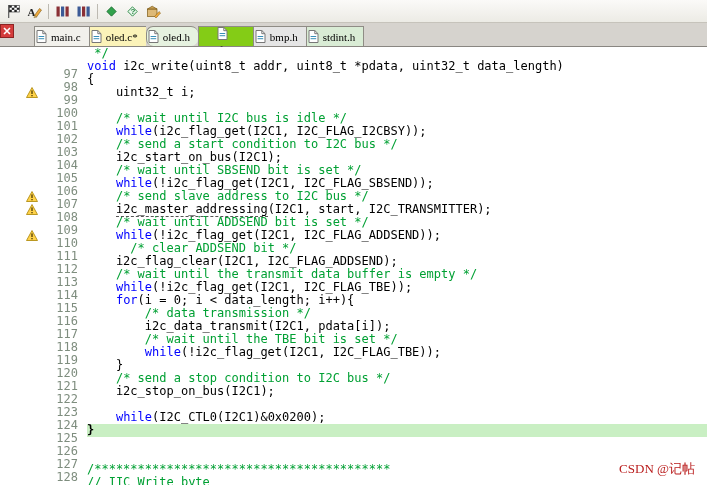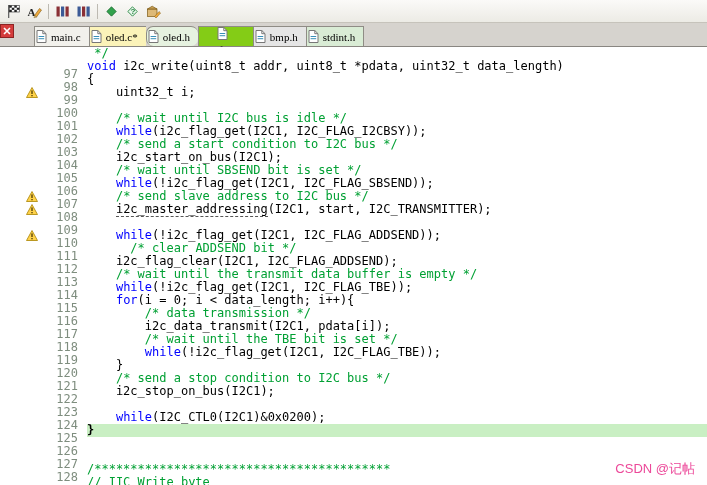--- a/index.html
+++ b/index.html
@@ -27,21 +27,21 @@
   .gut{flex:0 0 44px;display:flex;align-items:center;justify-content:flex-end;padding-right:6px;box-sizing:border-box;}
   .gut svg{display:block;}
   .num{flex:0 0 34px;text-align:right;padding-right:9px;box-sizing:content-box;color:#7e8d7e;margin-top:21px;}
   .code{flex:1;color:#000;}
   .line.hl .code{background:#c9efc3;}
   .t-c{color:#00a033;}
   .t-k{color:#0000ff;}
   .t-p{color:#000;}
   .t-u{color:#000;border-bottom:1px dashed #555;}
   .t-b{color:#000;font-weight:bold;}
-  .watermark{position:absolute;right:12px;bottom:10px;color:#ec4899;font-size:13px;font-family:Liberation Sans, sans-serif;}
+  .watermark{position:absolute;right:12px;bottom:10px;color:#b91c1c;font-size:13px;font-family:Liberation Serif, serif;}
 </style>
 </head>
 <body>
 
 <div class="window">
 
   <div class="toolbar">
     <span class="tbtn">
       <svg width="15" height="15" viewBox="0 0 15 15">
         <rect x="2" y="1" width="1.3" height="13" fill="#666"></rect>
@@ -181,21 +181,21 @@
         <div class="line"><span class="gut"><svg width="12" height="11" viewBox="0 0 12 11">
               <path d="M6 .5 L11.5 10.5 H.5 Z" fill="#ffd24a" stroke="#a98300" stroke-width=".8"></path>
               <rect x="5.35" y="3.4" width="1.3" height="3.6" fill="#4a3a00"></rect>
               <rect x="5.35" y="8" width="1.3" height="1.3" fill="#4a3a00"></rect>
             </svg></span><span class="num">108</span><span class="code"><span class="t-p">    </span><span class="t-c">/* send slave address to I2C bus */</span></span></div>
         <div class="line"><span class="gut"><svg width="12" height="11" viewBox="0 0 12 11">
               <path d="M6 .5 L11.5 10.5 H.5 Z" fill="#ffd24a" stroke="#a98300" stroke-width=".8"></path>
               <rect x="5.35" y="3.4" width="1.3" height="3.6" fill="#4a3a00"></rect>
               <rect x="5.35" y="8" width="1.3" height="1.3" fill="#4a3a00"></rect>
             </svg></span><span class="num">109</span><span class="code"><span class="t-p">    </span><span class="t-u">i2c_master_addressing</span><span class="t-p">(I2C1, start, I2C_TRANSMITTER);</span></span></div>
-        <div class="line"><span class="gut"></span><span class="num">110</span><span class="code"><span class="t-p">    </span></span></div>
+        <div class="line"><span class="gut"></span><span class="num">110</span><span class="code"><span class="t-p">    </span><span class="t-c">/* wait until ADDSEND bit is set */</span></span></div>
         <div class="line"><span class="gut"><svg width="12" height="11" viewBox="0 0 12 11">
               <path d="M6 .5 L11.5 10.5 H.5 Z" fill="#ffd24a" stroke="#a98300" stroke-width=".8"></path>
               <rect x="5.35" y="3.4" width="1.3" height="3.6" fill="#4a3a00"></rect>
               <rect x="5.35" y="8" width="1.3" height="1.3" fill="#4a3a00"></rect>
             </svg></span><span class="num">111</span><span class="code"><span class="t-p">    </span><span class="t-k">while</span><span class="t-p">(!i2c_flag_get(I2C1, I2C_FLAG_ADDSEND));</span></span></div>
         <div class="line"><span class="gut"></span><span class="num">112</span><span class="code"><span class="t-p">      </span><span class="t-c">/* clear ADDSEND bit */</span></span></div>
         <div class="line"><span class="gut"></span><span class="num">113</span><span class="code"><span class="t-p">    i2c_flag_clear(I2C1, I2C_FLAG_ADDSEND);</span></span></div>
         <div class="line"><span class="gut"></span><span class="num">114</span><span class="code"><span class="t-p">    </span><span class="t-c">/* wait until the transmit data buffer is empty */</span></span></div>
         <div class="line"><span class="gut"></span><span class="num">115</span><span class="code"><span class="t-p">    </span><span class="t-k">while</span><span class="t-p">(!i2c_flag_get(I2C1, I2C_FLAG_TBE));</span></span></div>
         <div class="line"><span class="gut"></span><span class="num">116</span><span class="code"><span class="t-p">    </span><span class="t-k">for</span><span class="t-p">(i = 0; i &lt; data_length; i++){</span></span></div>

